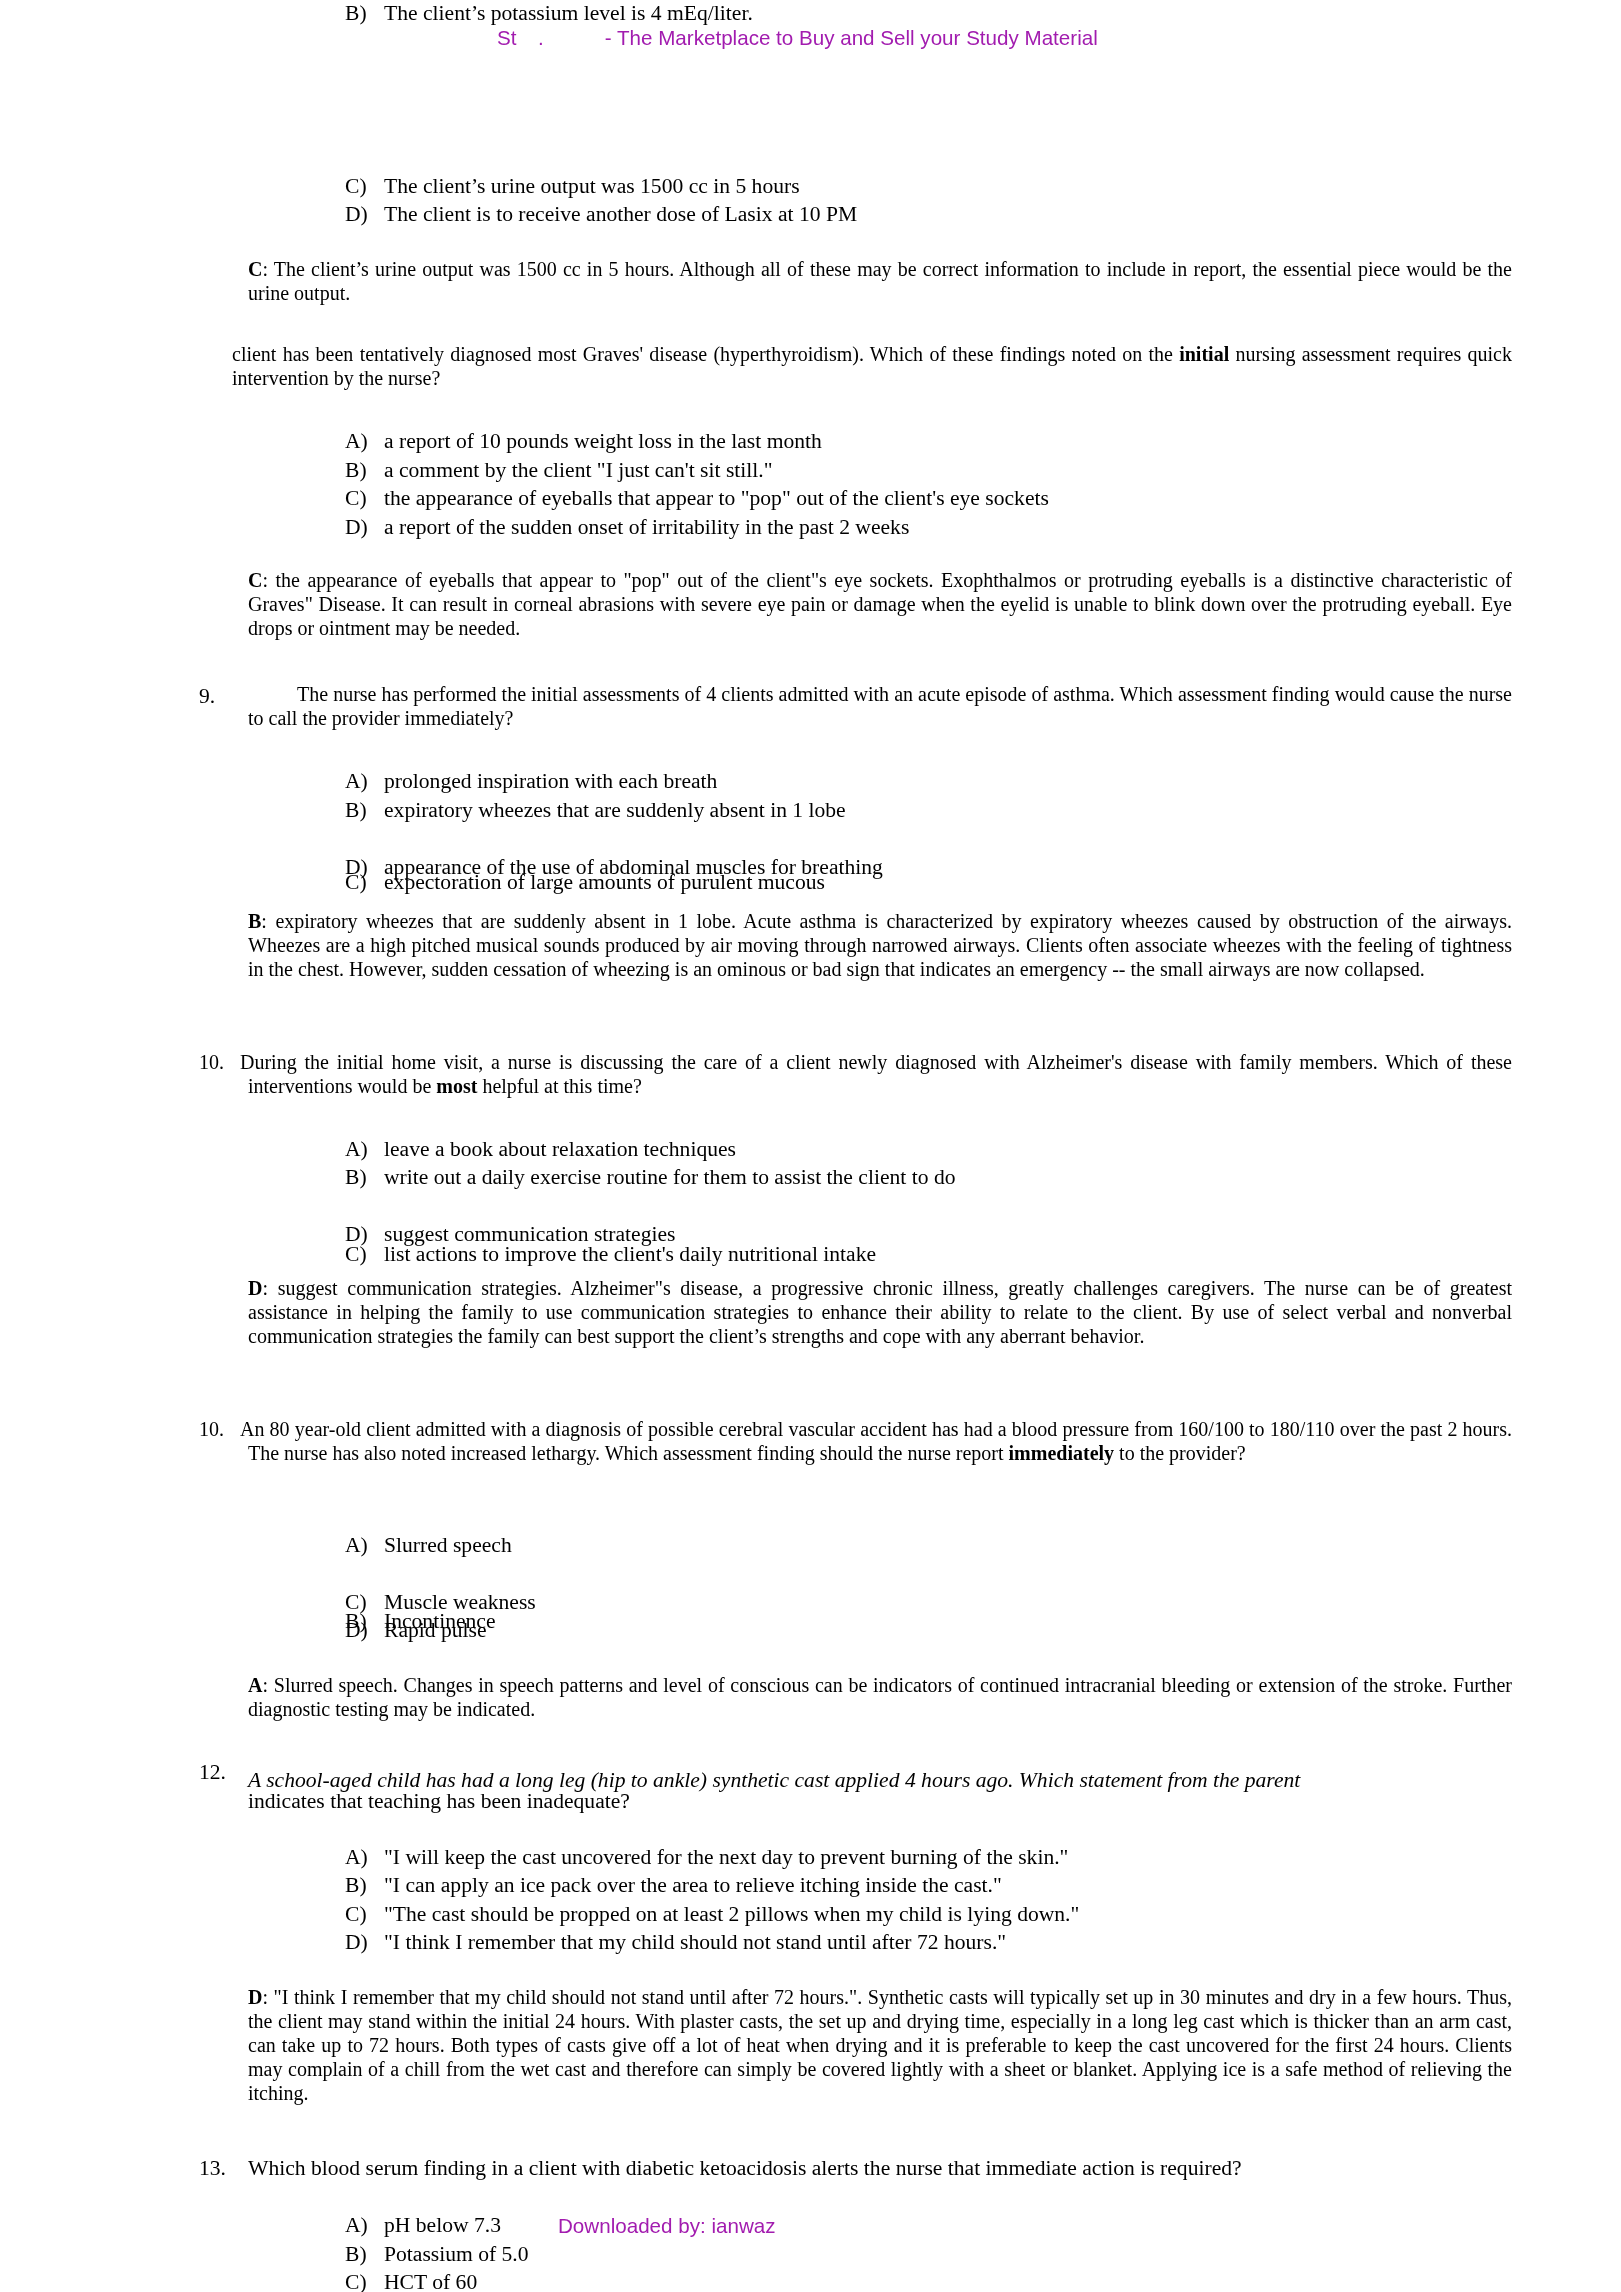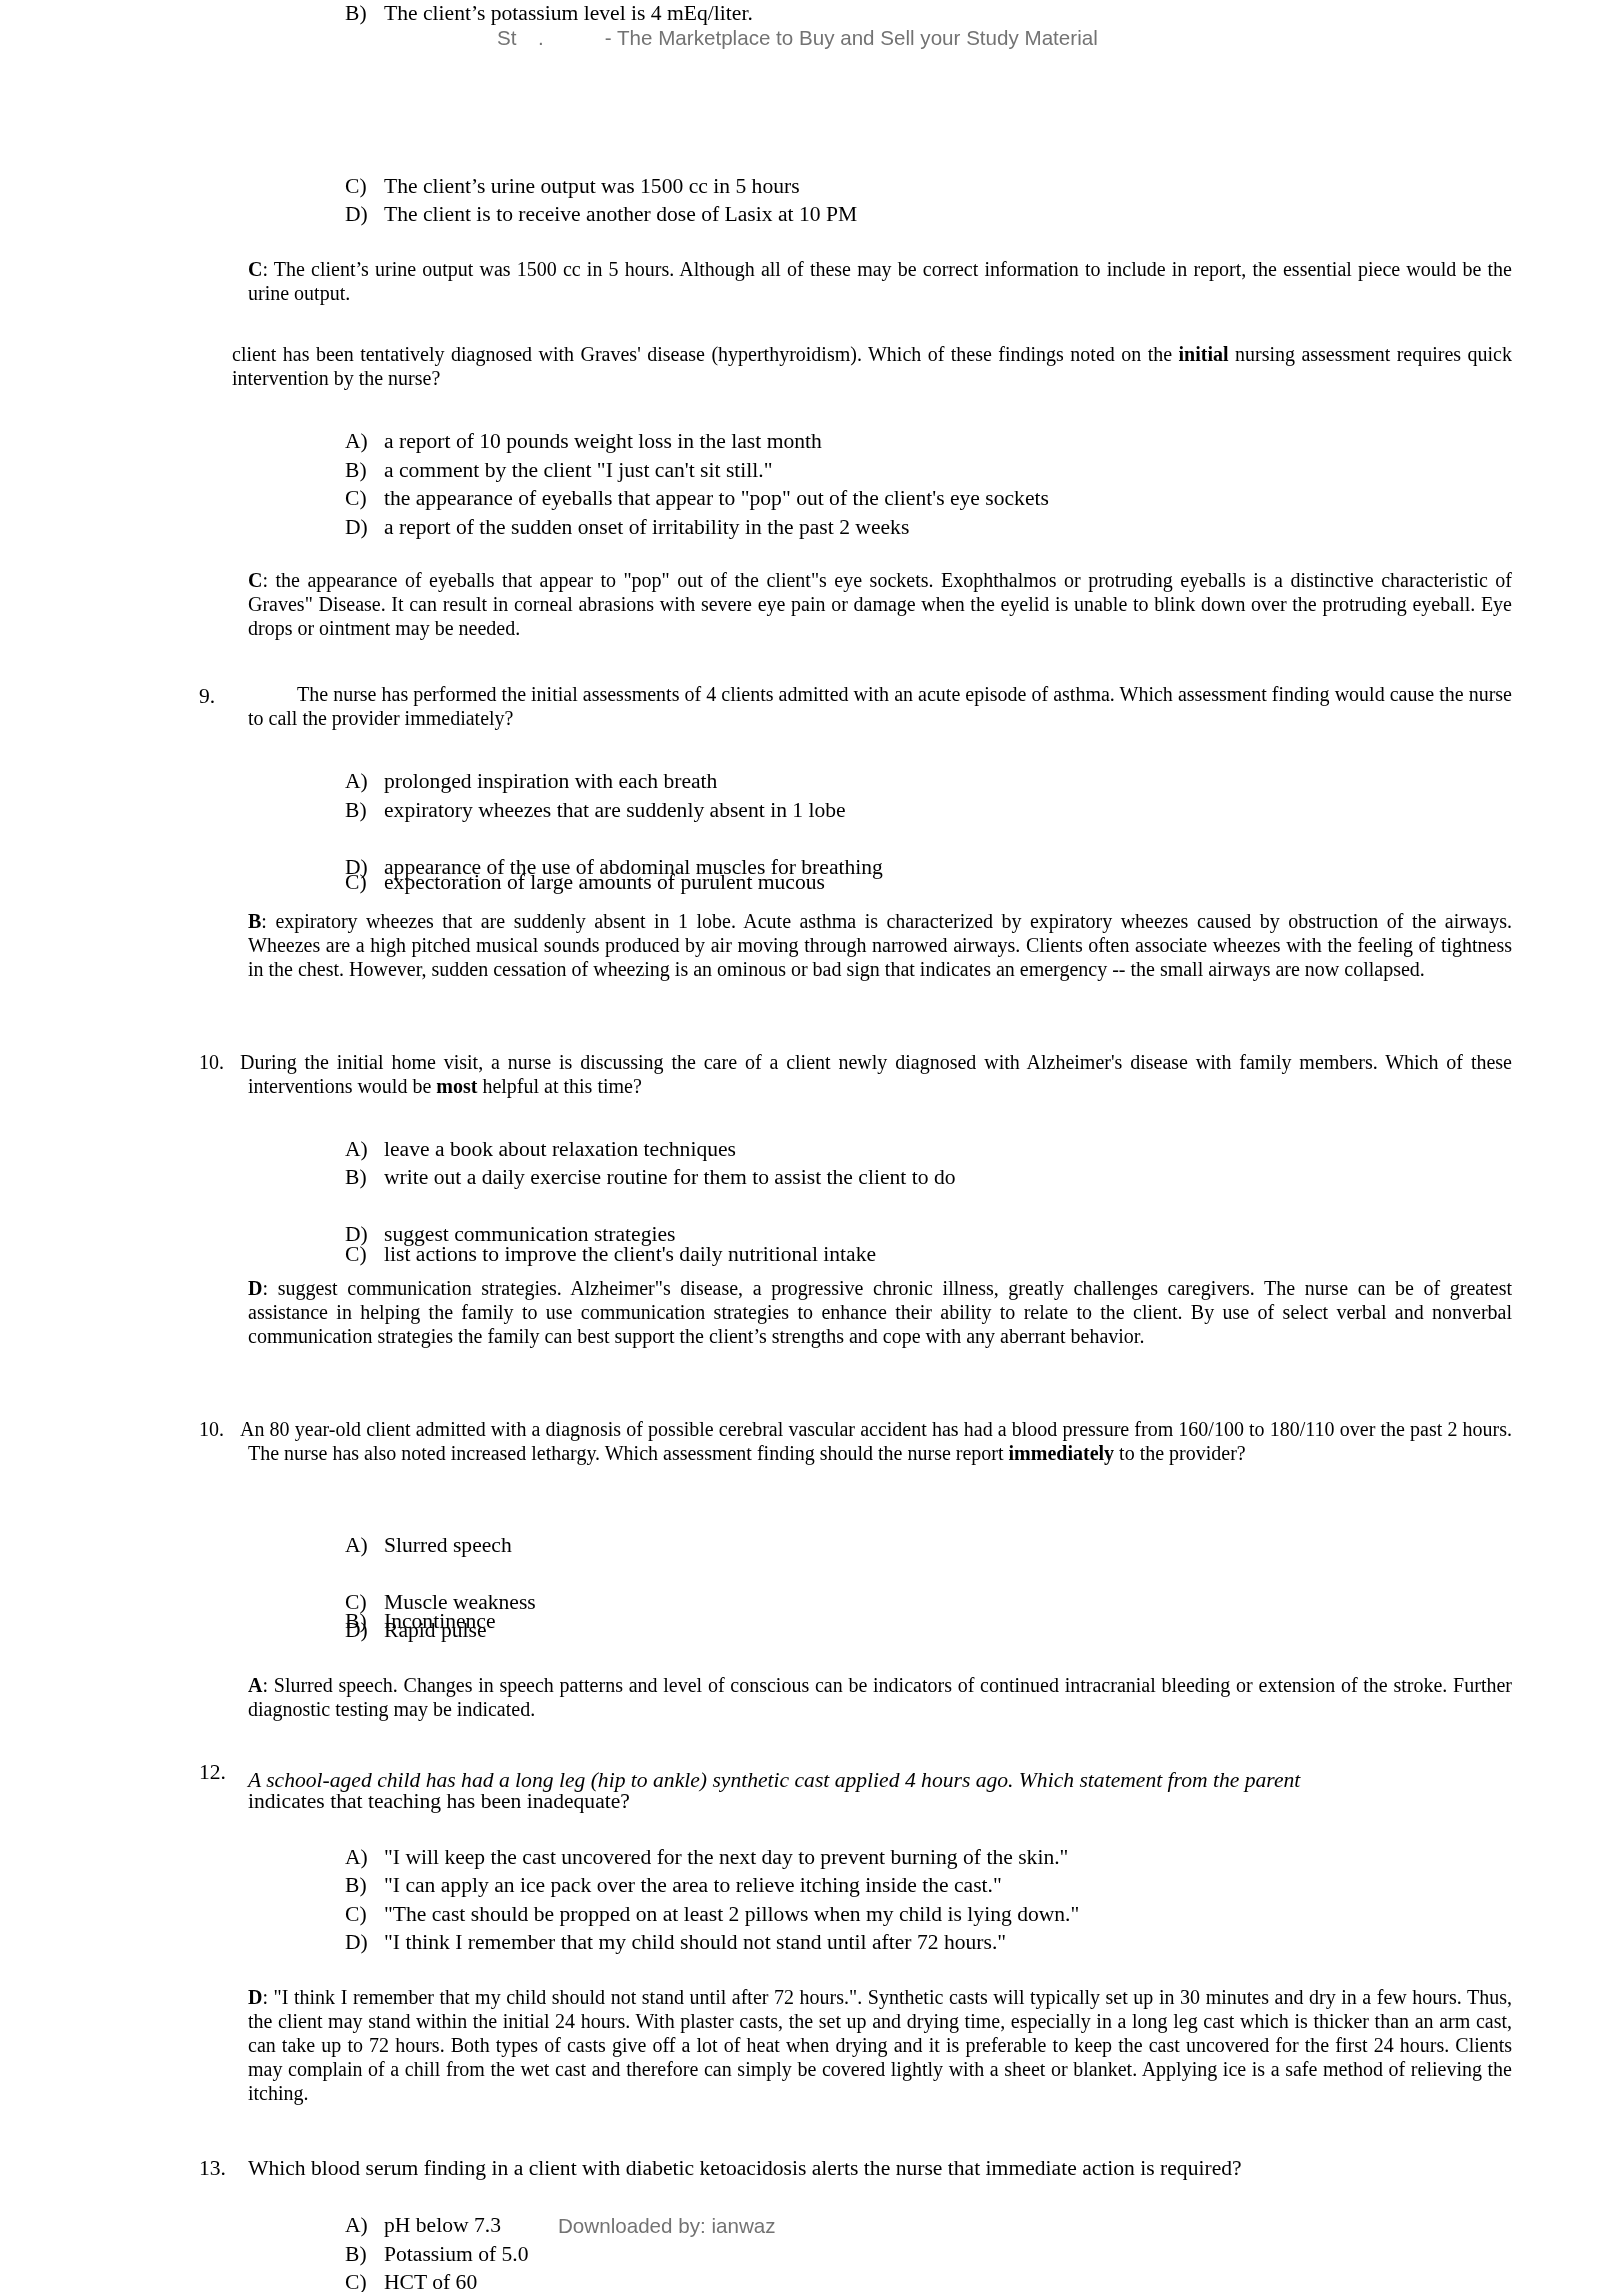--- a/index.html
+++ b/index.html
@@ -1,21 +1,21 @@
 <!DOCTYPE html>
 <html><head>
 <meta charset="utf-8">
 <style>
   html, body { margin:0; padding:0; background:#ffffff; }
   body { width:1621px; height:2293px; position:relative; overflow:hidden;
          font-family:"Liberation Serif","DejaVu Serif",serif; color:#000; }
   .line { position:absolute; font-size:21.6px; line-height:28px; white-space:nowrap; }
   .para { position:absolute; font-size:20px; line-height:24px; text-align:justify; }
   .wm { position:absolute; font-family:"Liberation Sans","DejaVu Sans",sans-serif;
-        color:#737373; font-size:20.6px; line-height:23.5px; white-space:nowrap; }
+        color:#a21caf; font-size:20.6px; line-height:23.5px; white-space:nowrap; }
   .opt { position:absolute; left:345px; font-size:21.6px; line-height:28px; white-space:nowrap; }
   .opt .lbl { display:inline-block; width:39px; }
   .num { position:absolute; font-size:21.6px; line-height:28px; }
   b { font-weight:bold; }
 </style>
 </head>
 <body>
 
 <div class="opt" style="top:-1px;">
   <span class="lbl">B)</span><span>The client’s potassium level is 4 mEq/liter.</span>
@@ -30,21 +30,21 @@
 </div>
 <div class="opt" style="top:200px;">
   <span class="lbl">D)</span><span>The client is to receive another dose of Lasix at 10 PM</span>
 </div>
 
 <div class="para" style="top:257px; left:248px; width:1264px;">
   <b>C</b><span>: The client’s urine output was 1500 cc in 5 hours. Although all of these may be correct information to include in report, the essential piece would be the urine output.</span>
 </div>
 
 <div class="para" style="top:342px; left:232px; width:1280px; text-indent:0;">
-  <span>client has been tentatively diagnosed with Graves' disease (hyperthyroidism). Which of these findings noted on the </span><b>initial</b><span> nursing assessment requires quick intervention by the nurse?</span>
+  <span>client has been tentatively diagnosed most Graves' disease (hyperthyroidism). Which of these findings noted on the </span><b>initial</b><span> nursing assessment requires quick intervention by the nurse?</span>
 </div>
 
 <div class="opt" style="top:427px;"><span class="lbl">A)</span><span>a report of 10 pounds weight loss in the last month</span></div>
 <div class="opt" style="top:456px;"><span class="lbl">B)</span><span>a comment by the client "I just can't sit still."</span></div>
 <div class="opt" style="top:484px;"><span class="lbl">C)</span><span>the appearance of eyeballs that appear to "pop" out of the client's eye sockets</span></div>
 <div class="opt" style="top:513px;"><span class="lbl">D)</span><span>a report of the sudden onset of irritability in the past 2 weeks</span></div>
 
 <div class="para" style="top:568px; left:248px; width:1264px;">
   <b>C</b><span>: the appearance of eyeballs that appear to "pop" out of the client"s eye sockets. Exophthalmos or protruding eyeballs is a distinctive characteristic of Graves" Disease. It can result in corneal abrasions with severe eye pain or damage when the eyelid is unable to blink down over the protruding eyeball. Eye drops or ointment may be needed.</span>
 </div>

